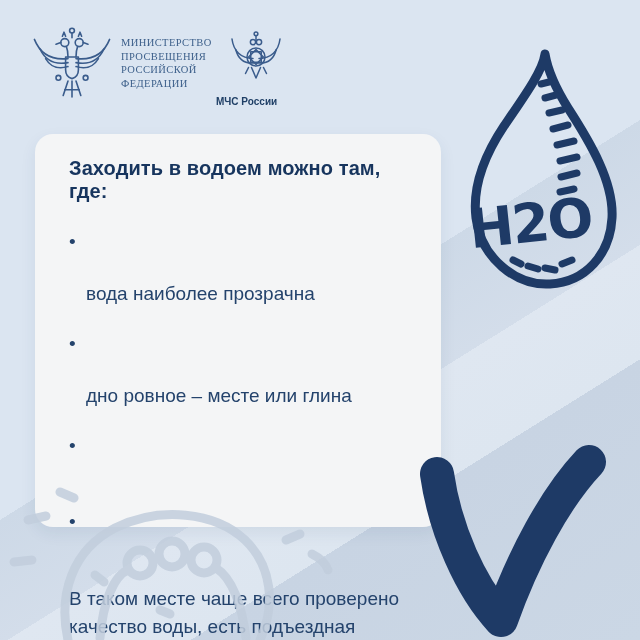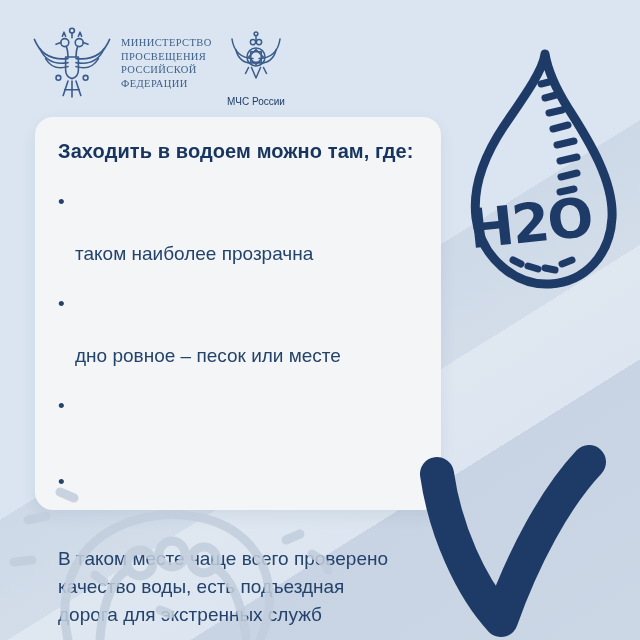--- a/index.html
+++ b/index.html
@@ -23,29 +23,29 @@
   .ministry-emblem { position: absolute; left: 28px; top: 24px; width: 88px; height: 82px; }
   .ministry-name {
     position: absolute; left: 121px; top: 36px;
     font-family: "Liberation Serif", serif;
     font-size: 10.5px; line-height: 13.5px; letter-spacing: 0.4px;
     color: #3c5f8a; white-space: pre-line;
   }
   .mchs-emblem { position: absolute; left: 226px; top: 27px; width: 60px; height: 66px; }
   .mchs-caption {
     position: absolute; left: 216px; top: 96px; width: 80px;
-    text-align: center; font-size: 10px; font-weight: normal; color: #1f3f66;
+    text-align: left; font-size: 10px; font-weight: bold; color: #1f3f66;
   }
   
   .card {
-    position: absolute; left: 35px; top: 117px;
+    position: absolute; left: 35px; top: 134px;
     width: 406px; height: 393px;
     background: #f4f5f6;
     border-radius: 18px;
-    padding: 23px 22px 0 23px;
+    padding: 23px 22px 0 34px;
     box-shadow: 0 6px 16px rgba(30,58,102,0.08);
   }
   .card-title {
     font-size: 20px; font-weight: bold; color: #17355e;
     letter-spacing: 0.1px; margin-bottom: 26px;
   }
   .bullet-item {
     position: relative; padding-left: 17px;
     font-size: 19px; line-height: 26px; color: #24436c;
     margin-bottom: 24px; white-space: pre-line;
@@ -121,25 +121,25 @@
 
     <div class="mchs-caption">МЧС России</div>
   </div>
 
   <div class="card">
     <div class="card-title">Заходить в водоем можно там, где:</div>
 
     <div class="bullet-list">
       <div class="bullet-item">
         <span class="bullet-marker">•</span>
-        <span>таком наиболее прозрачна</span>
+        <span>вода наиболее прозрачна</span>
       </div>
       <div class="bullet-item">
         <span class="bullet-marker">•</span>
-        <span>дно ровное – песок или месте</span>
+        <span>дно ровное – месте или глина</span>
       </div>
       <div class="bullet-item">
         <span class="bullet-marker">•</span>
       </div>
       <div class="bullet-item">
         <span class="bullet-marker">•</span>
       </div>
     </div>
 
     <div class="card-footer">В таком месте чаще всего проверено

